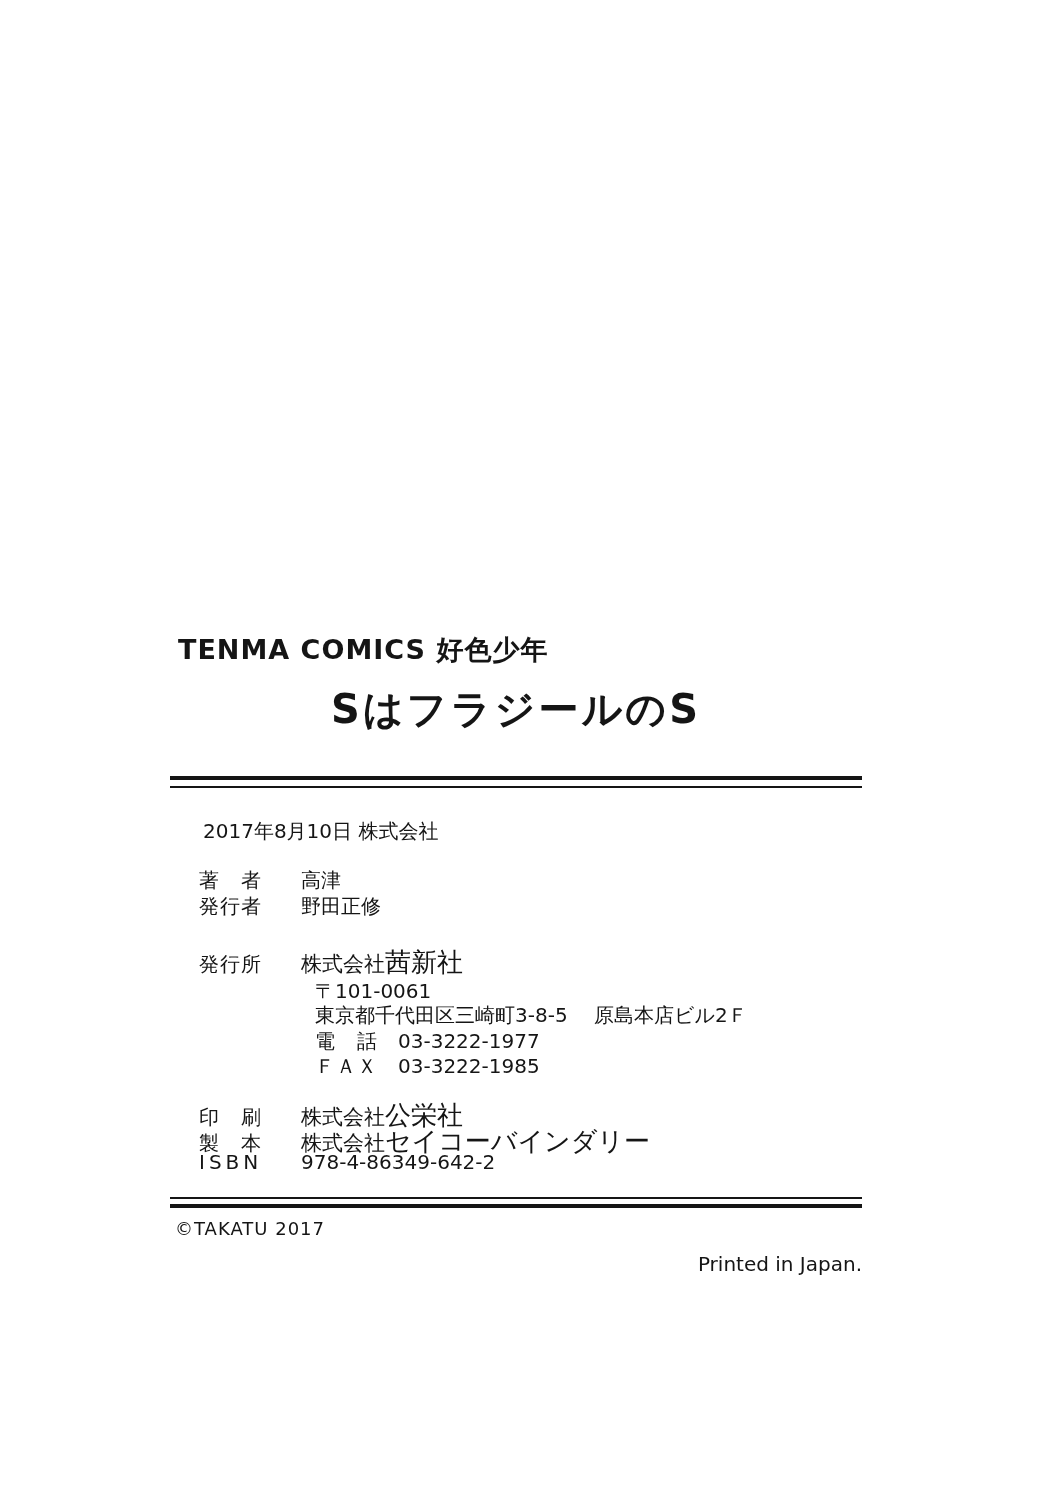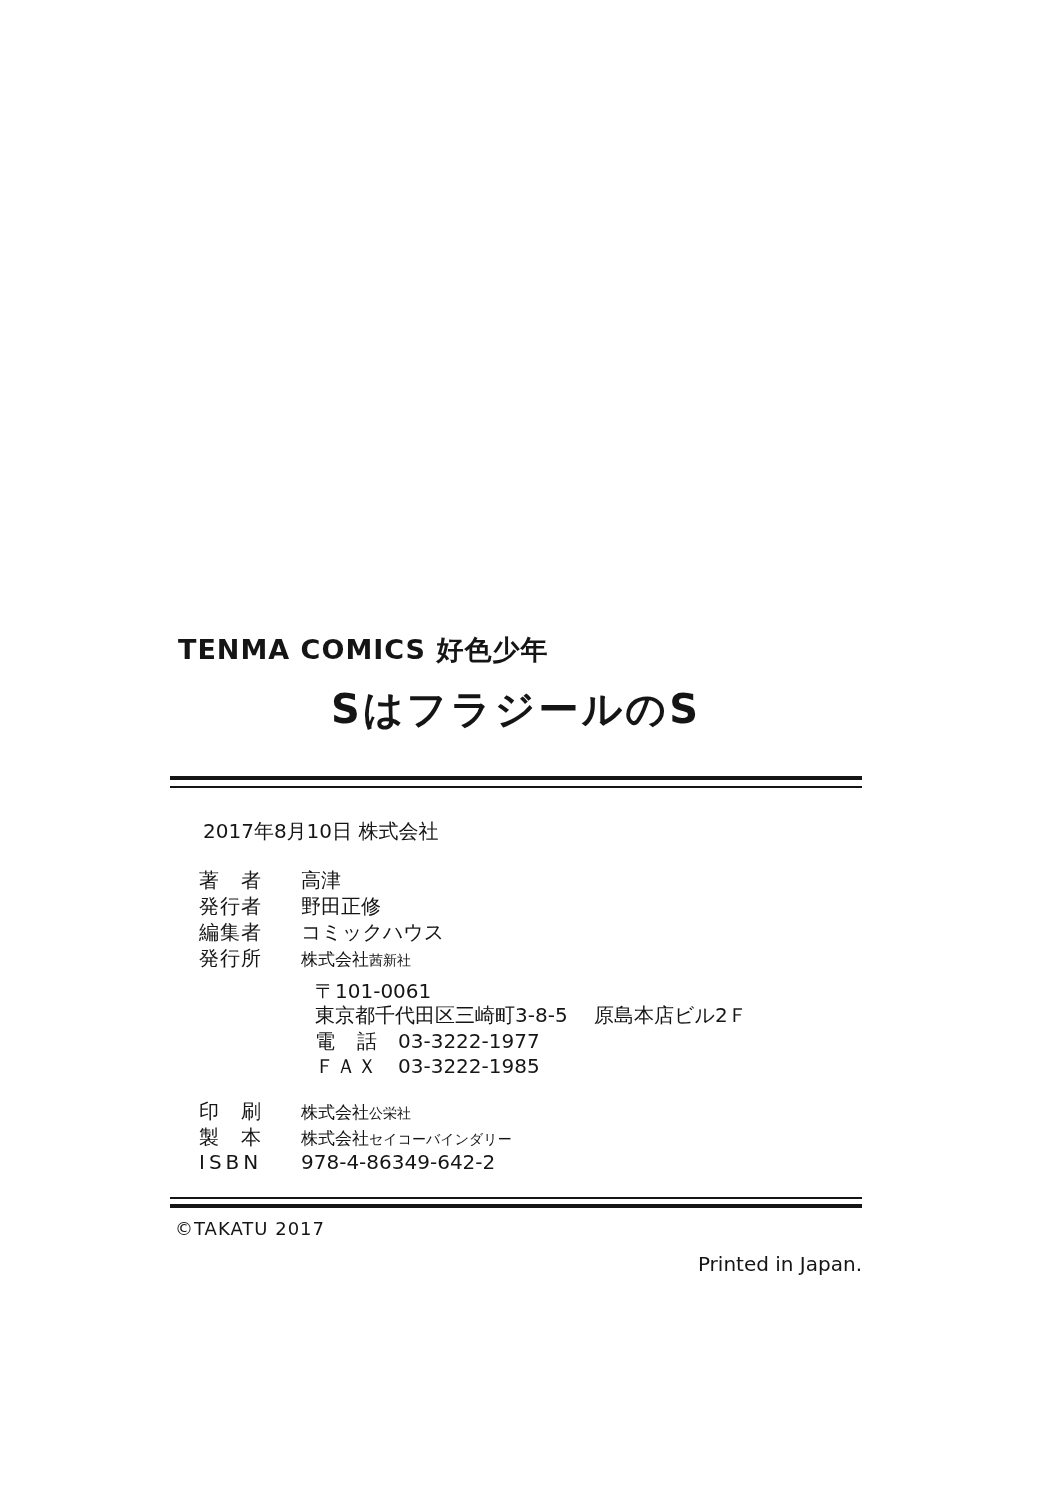--- a/index.html
+++ b/index.html
@@ -77,27 +77,27 @@
   }
   .row .lbl {
     display: inline-block;
     width: 102px;
     letter-spacing: 1px;
   }
   .row .lbl.ls {
     letter-spacing: 4px;
   }
   .row .prefix {
-    font-size: 17px;
+    font-size: 21px;
   }
   .row .val {
     font-size: 20px;
   }
   .row .val.company {
-    font-size: 14px;
+    font-size: 26px;
   }
   .addr-line {
     position: absolute;
     left: 145px;
     font-size: 20px;
     white-space: nowrap;
   }
   .addr-line .lbl {
     display: inline-block;
     width: 83px;
@@ -140,23 +140,20 @@
     <div class="double-rule-top"></div>
 
     <div class="edition-date">2017年8月10日 株式会社</div>
 
     <div class="row" style="top:237px">
       <span class="lbl">著　者</span><span class="val">高津</span>
     </div>
     <div class="row" style="top:263px">
       <span class="lbl">発行者</span><span class="val">野田正修</span>
     </div>
-    <div class="row" style="top:289px">
-      <span class="lbl">編集者</span><span class="val">コミックハウス</span>
-    </div>
     <div class="row" style="top:315px">
       <span class="lbl">発行所</span><span class="prefix">株式会社</span><span class="val company">茜新社</span>
     </div>
 
     <div class="addr-line" style="top:348px">〒101-0061</div>
     <div class="addr-line" style="top:372px">東京都千代田区三崎町3-8-5　 原島本店ビル2Ｆ</div>
     <div class="addr-line" style="top:398px">
       <span class="lbl">電　話</span><span>03-3222-1977</span>
     </div>
     <div class="addr-line" style="top:423px">

